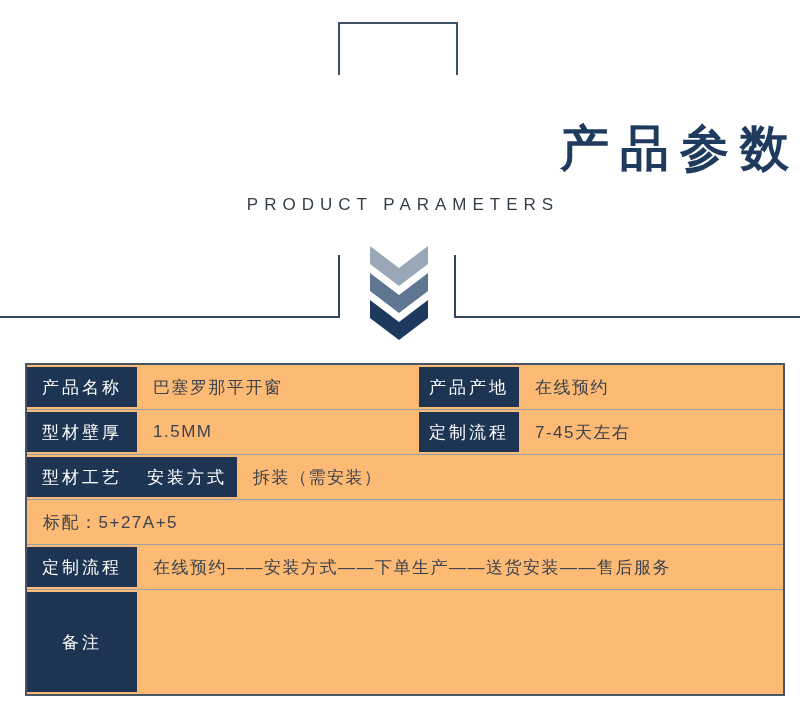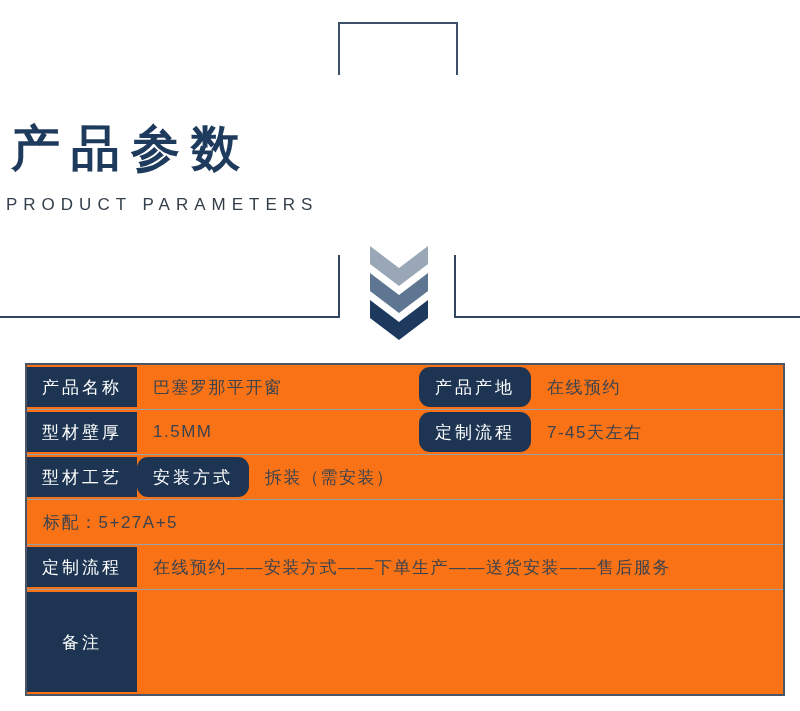--- a/index.html
+++ b/index.html
@@ -7,57 +7,57 @@
     width:800px;height:711px;position:relative;background:#ffffff;
     font-family:"Liberation Sans","DejaVu Sans",sans-serif;overflow:hidden;
   }
   
   .hero{position:absolute;left:0;top:0;width:800px;height:345px;}
   .top-bracket{
     position:absolute;left:338px;top:22px;width:116px;height:51px;
     border:2px solid #3e516b;border-bottom:none;
   }
   .page-title{
-    position:absolute;left:0;top:120px;width:800px;text-align:left;
+    position:absolute;left:0;top:120px;width:800px;text-align:right;
     font-size:49px;font-weight:bold;color:#1e3a5c;
     letter-spacing:11px;text-indent:11px;line-height:1.15;
   }
   .page-subtitle{
-    position:absolute;left:0;top:195px;width:800px;
+    position:absolute;left:0;top:195px;width:800px;text-align:center;
     font-size:17px;font-weight:400;color:#333e4b;
     letter-spacing:6px;text-indent:6px;
   }
   .notch-vert{position:absolute;top:255px;width:2px;height:63px;background:#31465e;}
   .notch-vert.left{left:338px;}
   .notch-vert.right{left:454px;}
   .rule{position:absolute;top:316px;height:2px;background:#31465e;}
   .rule.left{left:0;width:340px;}
   .rule.right{left:454px;width:346px;}
   .chevrons{position:absolute;left:370px;top:246px;width:58px;height:94px;}
   .chev{
     position:absolute;left:0;width:58px;height:40px;
     clip-path:polygon(0 0,50% 55%,100% 0,100% 45%,50% 100%,0 45%);
   }
   .chev.c1{top:0;background:#9aa7b7;}
   .chev.c2{top:27px;background:#5e7692;}
   .chev.c3{top:54px;background:#1d3a5e;}
   
   .spec-table{
     position:absolute;left:25px;top:363px;width:760px;
-    border:2px solid #4a5665;background:#f97316;box-sizing:border-box;
+    border:2px solid #4a5665;background:#fdba74;box-sizing:border-box;
   }
   .spec-row{display:flex;height:45px;box-sizing:border-box;border-bottom:1px solid #98a0aa;}
   .spec-row.tall{height:104px;}
   .spec-row.last{border-bottom:none;}
   .cell-label{
     background:#1d3553;color:#ffffff;display:flex;align-items:center;justify-content:center;
     font-size:17px;letter-spacing:3px;margin:2px 0;box-sizing:border-box;flex:none;
   }
   .cell-label.col1{width:110px;}
-  .cell-label.col3{width:112px;border-radius:11px;}
+  .cell-label.col3{width:100px;}
   .cell-value{
     display:flex;align-items:center;padding:0 16px;color:#3a434f;
     font-size:17px;letter-spacing:1.5px;box-sizing:border-box;
   }
   .cell-value.col2{width:282px;flex:none;}
   .cell-value.grow{flex:1;}
   .cell-value.remark{
     display:block;padding:7px 14px;line-height:30px;font-size:17px;letter-spacing:1px;
   }
 </style>

